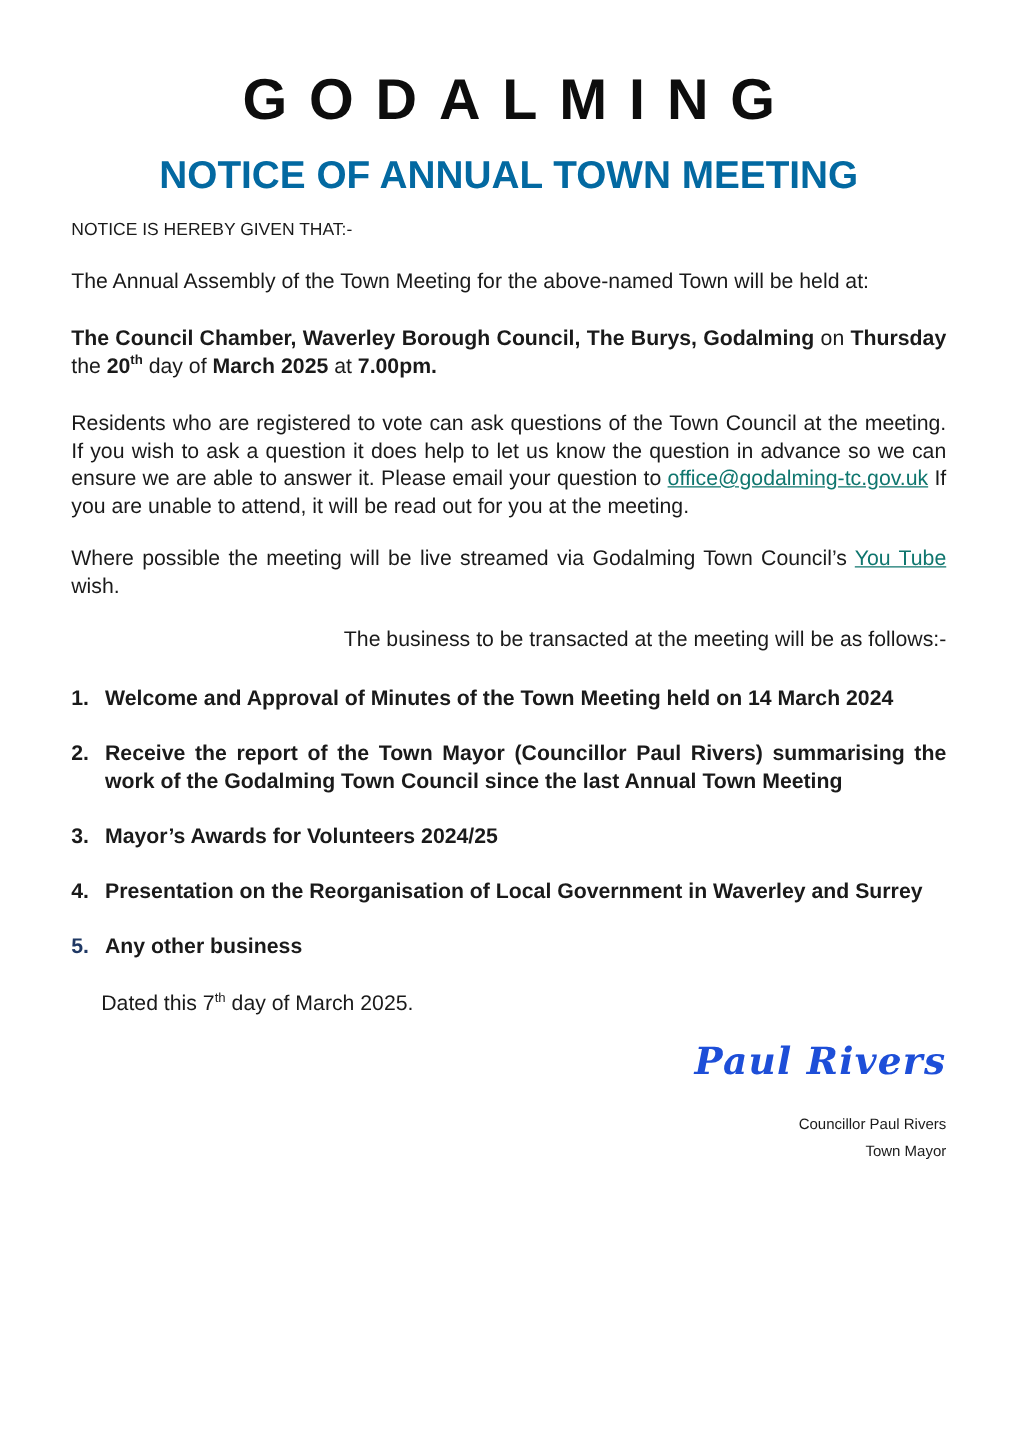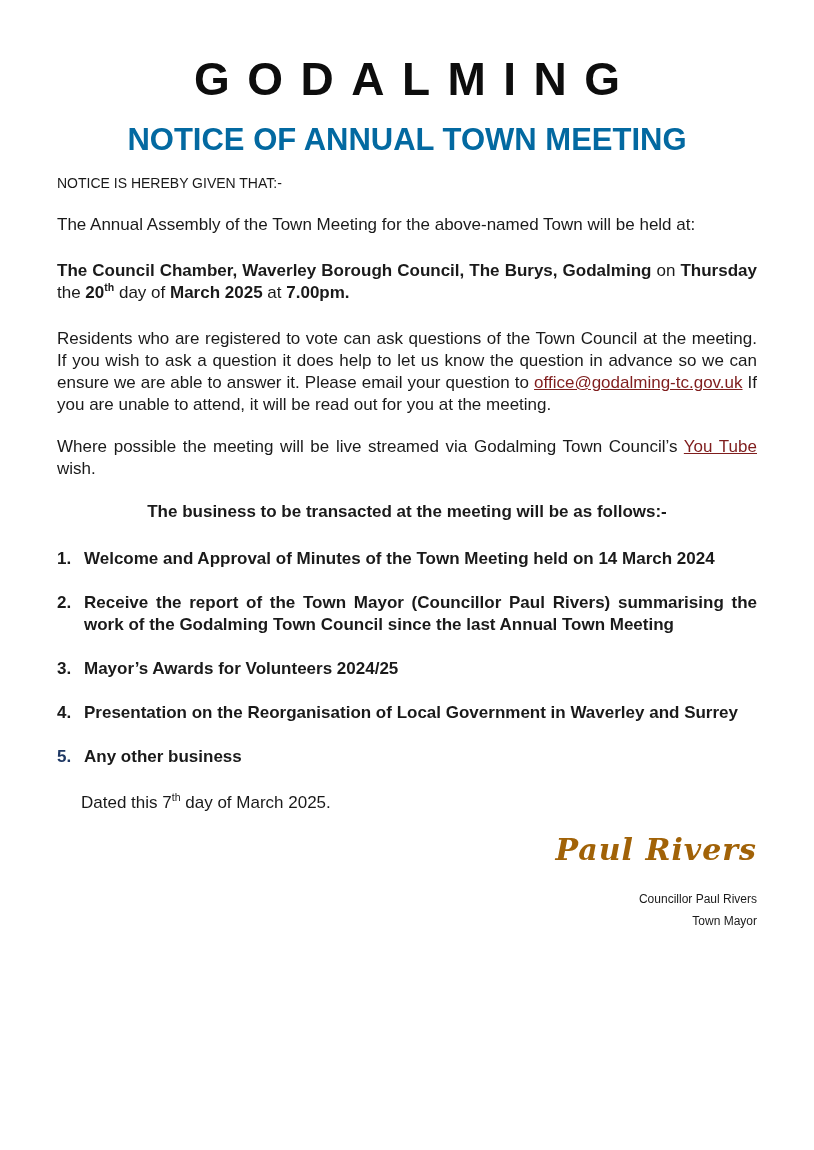--- a/index.html
+++ b/index.html
@@ -41,21 +41,21 @@
   .notice-line {
     margin-top: 14px;
     font-size: 14px;
     line-height: 22px;
   }
   p.para { margin-top: 22px; text-align: justify; }
   p.intro-para { margin-top: 20px; }
   p.venue-para { margin-top: 24px; font-weight: bold; }
   p.questions-para { margin-top: 24px; }
   p.livestream-para { margin-top: 20px; }
-  p.business-para { margin-top: 21px; text-align: center; font-weight: bold; }
+  p.business-para { margin-top: 21px; text-align: right; }
   .agenda-item {
     display: flex;
     font-weight: bold;
     margin-top: 22px;
   }
   .agenda-item.first { margin-top: 25px; }
   .agenda-num {
     flex: 0 0 27px;
   }
   .agenda-num.highlight { color: #1f3864; }
@@ -63,34 +63,34 @@
     flex: 1 1 auto;
     text-align: justify;
   }
   p.dated-para { margin-top: 24px; text-align: left; margin-left: 24px; }
   sup.sup {
     font-size: 0.62em;
     vertical-align: super;
     line-height: 0;
   }
   a.doc-link {
-    color: #7f1d1d;
+    color: #0f766e;
     text-decoration: underline;
     cursor: pointer;
   }
   .signature-script {
     margin-top: 14px;
     text-align: right;
     font-family: "DejaVu Serif", serif;
     font-style: italic;
     font-weight: bold;
     font-size: 30px;
     line-height: 44px;
     letter-spacing: 1px;
-    color: #a16207;
+    color: #1d4ed8;
   }
   .signoff {
     margin-top: 16px;
     text-align: right;
     font-size: 12px;
     line-height: 22px;
   }
 </style>
 </head>
 <body>

